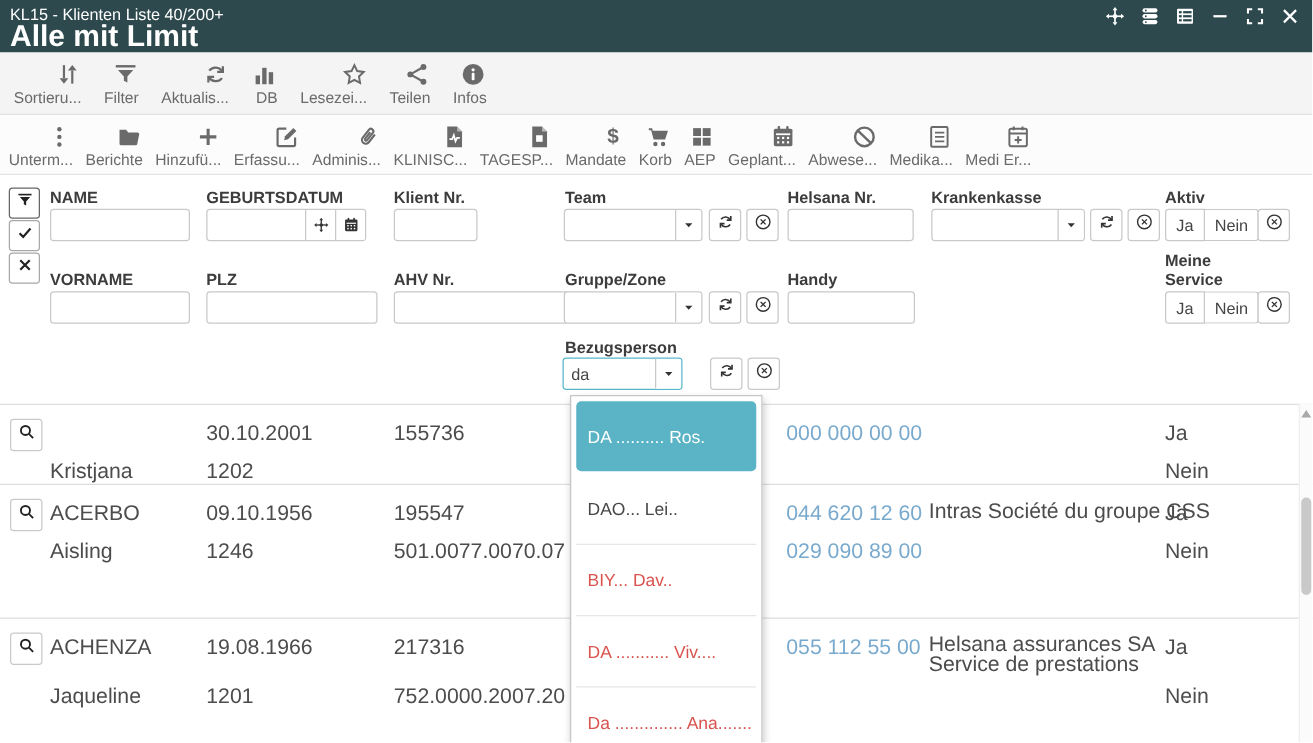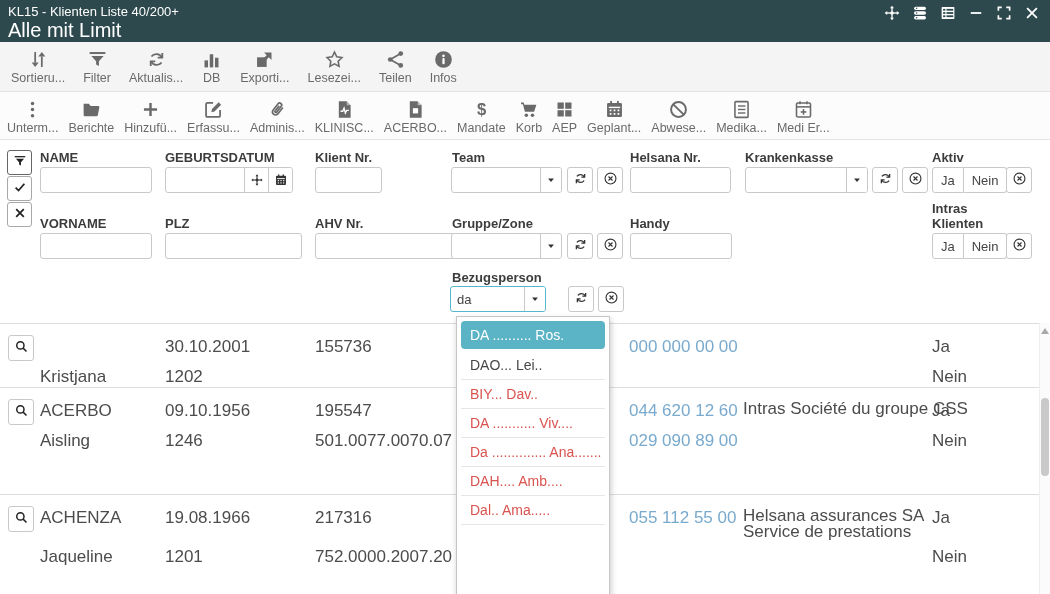--- a/index.html
+++ b/index.html
@@ -3,30 +3,30 @@
 <meta charset="utf-8">
 <style>
   *{margin:0;padding:0;box-sizing:border-box}
   body{margin:0;background:#ffffff}
   .app{position:relative;width:1050px;height:594px;background:#fff;overflow:hidden;
        font-family:"Liberation Sans",sans-serif;color:#474747}
 
   
   .header{position:absolute;left:0;top:0;width:100%;height:42px;background:#2d494d;color:#fff;padding:4px 8px}
   .h-title{font-size:13px;line-height:16px;font-weight:400}
-  .h-sub{font-size:20px;line-height:20px;font-weight:400}
+  .h-sub{font-size:24px;line-height:20px;font-weight:700}
   .h-controls{position:absolute;top:5px;right:8px;display:flex;gap:8px}
   .h-btn{width:20px;height:20px;color:#fff;display:flex;align-items:center;justify-content:center;cursor:pointer}
   .h-btn svg{width:18px;height:18px}
 
   
   .toolbar{position:absolute;left:0;width:100%;display:flex;align-items:flex-start;padding:5px 2px 0 2px}
   .tb1{top:42px;height:50px;background:#f4f4f4;border-bottom:1px solid #e3e3e3}
   .tb2{top:92px;height:48px;background:#fcfcfc;border-bottom:1px solid #e3e3e3}
-  .tb-item{display:flex;flex-direction:column;align-items:center;padding:1px 9px;cursor:pointer;color:#6a6a6a}
+  .tb-item{display:flex;flex-direction:column;align-items:flex-end;padding:1px 9px;cursor:pointer;color:#6a6a6a}
   .tb2 .tb-item{padding:1px 5px}
   .tb-icon{height:22px;display:flex;align-items:center;justify-content:center}
   .tb-icon svg{width:21px;height:21px}
   .tb-label{font-size:12.5px;color:#6a6a6a;margin-top:1px;white-space:nowrap}
 
   
   .f-label{position:absolute;font-size:13px;font-weight:bold;color:#3c3c3c;white-space:nowrap}
   .f-label.wrap{white-space:normal;width:64px;line-height:15px}
   input.f-input{position:absolute;height:26px;border:1px solid #c9c9c9;border-radius:3px;
           font:13px "Liberation Sans",sans-serif;padding:0 6px;color:#444;outline:none;background:#fff}
@@ -62,21 +62,21 @@
   .c-name{left:40px}
   .c-date{left:165px}
   .c-nr{left:315px}
   .c-tel{left:629px;color:#79aacd;cursor:pointer}
   .c-kk{left:743px;line-height:16px}
   .c-flag{left:932px}
 
   
   .dropdown{position:absolute;left:456px;top:316px;width:154px;height:310px;background:#fff;
             border:1px solid #c6c6c6;box-shadow:1px 3px 6px rgba(0,0,0,.22);padding:4px;z-index:50}
-  .dd-item{padding:6px 9px;font-size:14px;color:#474747;border-bottom:1px solid #e6e6e6;cursor:pointer;white-space:nowrap;overflow:hidden}
+  .dd-item{padding:20px 9px;font-size:14px;color:#474747;border-bottom:1px solid #e6e6e6;cursor:pointer;white-space:nowrap;overflow:hidden}
   .dd-item.alert{color:#d9534f}
   .dd-item.selected{background:#5bb4c6;color:#fff;border-radius:4px;border-bottom:none;margin-bottom:2px}
 
   
   .sb-track{position:absolute;right:0;top:323px;bottom:0;width:11px;background:#fbfbfb;border-left:1px solid #eee}
   .sb-up{position:absolute;right:1px;top:5px;width:0;height:0;border-left:4.5px solid transparent;
          border-right:4.5px solid transparent;border-bottom:6px solid #a9a9a9}
   .sb-thumb{position:absolute;right:1px;top:75px;width:8px;height:78px;background:#c9c9c9;border-radius:4px}
 </style>
 </head>
@@ -182,29 +182,20 @@
           <svg viewBox="0 0 24 24" fill="currentColor">
             <rect x="4" y="13" width="4" height="8"></rect>
             <rect x="10" y="6" width="4" height="15"></rect>
             <rect x="16" y="10" width="4" height="11"></rect>
           </svg>
         </span>
         <span class="tb-label">DB</span>
       </div>
       <div class="tb-item">
         <span class="tb-icon">
-          <svg viewBox="0 0 24 24" fill="currentColor">
-            <rect x="3.5" y="9.5" width="11" height="11"></rect>
-            <path d="M11.5 4h8.5v8.5l-3-3-4.2 4.2-2.5-2.5 4.2-4.2z"></path>
-          </svg>
-        </span>
-        <span class="tb-label">Exporti...</span>
-      </div>
-      <div class="tb-item">
-        <span class="tb-icon">
           <svg viewBox="0 0 24 24" fill="none" stroke="currentColor" stroke-width="1.8">
             <path d="M12 3.6l2.6 5.4 5.9.8-4.3 4.1 1 5.9-5.2-2.8-5.2 2.8 1-5.9-4.3-4.1 5.9-.8z"></path>
           </svg>
         </span>
         <span class="tb-label">Lesezei...</span>
       </div>
       <div class="tb-item">
         <span class="tb-icon">
           <svg viewBox="0 0 24 24">
             <g stroke="currentColor" stroke-width="2">
@@ -288,21 +279,21 @@
         <span class="tb-label">KLINISC...</span>
       </div>
       <div class="tb-item">
         <span class="tb-icon">
           <svg viewBox="0 0 24 24">
             <path d="M5.5 2.5h9l4.5 4.5v14.5H5.5z" fill="currentColor"></path>
             <path d="M14.5 2.5l4.5 4.5h-4.5z" fill="#fff" opacity="0.55"></path>
             <rect x="9" y="10.5" width="6" height="6" fill="#fff"></rect>
           </svg>
         </span>
-        <span class="tb-label">ACERBO...</span>
+        <span class="tb-label">TAGESP...</span>
       </div>
       <div class="tb-item">
         <span class="tb-icon">
           <svg viewBox="0 0 24 24">
             <text x="12" y="18" font-size="19" font-family="Liberation Sans, sans-serif" font-weight="bold" text-anchor="middle" fill="currentColor">$</text>
           </svg>
         </span>
         <span class="tb-label">Mandate</span>
       </div>
       <div class="tb-item">
@@ -527,21 +518,21 @@
   <div class="s-btn" style="left:597px;top:233px">
       <span><svg viewBox="0 0 24 24" fill="none" stroke="currentColor" stroke-width="1.8">
           <circle cx="12" cy="12" r="8.7"></circle>
           <path d="M8.8 8.8l6.4 6.4M15.2 8.8l-6.4 6.4"></path>
         </svg></span>
     </div>
 
   <div class="f-label" style="left:630px;top:216px">Handy</div>
   <input class="f-input" style="left: 630px; top: 233px; width: 102px;">
 
-  <div class="f-label wrap" style="left:932px;top:201px">Intras Klienten</div>
+  <div class="f-label wrap" style="left:932px;top:201px">Meine Service</div>
   <div class="seg" style="left:932px;top:233px">
     <div class="seg-btn">Ja</div>
     <div class="seg-btn">Nein</div>
   </div>
   <div class="s-btn" style="left:1006px;top:233px">
       <span><svg viewBox="0 0 24 24" fill="none" stroke="currentColor" stroke-width="1.8">
           <circle cx="12" cy="12" r="8.7"></circle>
           <path d="M8.8 8.8l6.4 6.4M15.2 8.8l-6.4 6.4"></path>
         </svg></span>
     </div>

